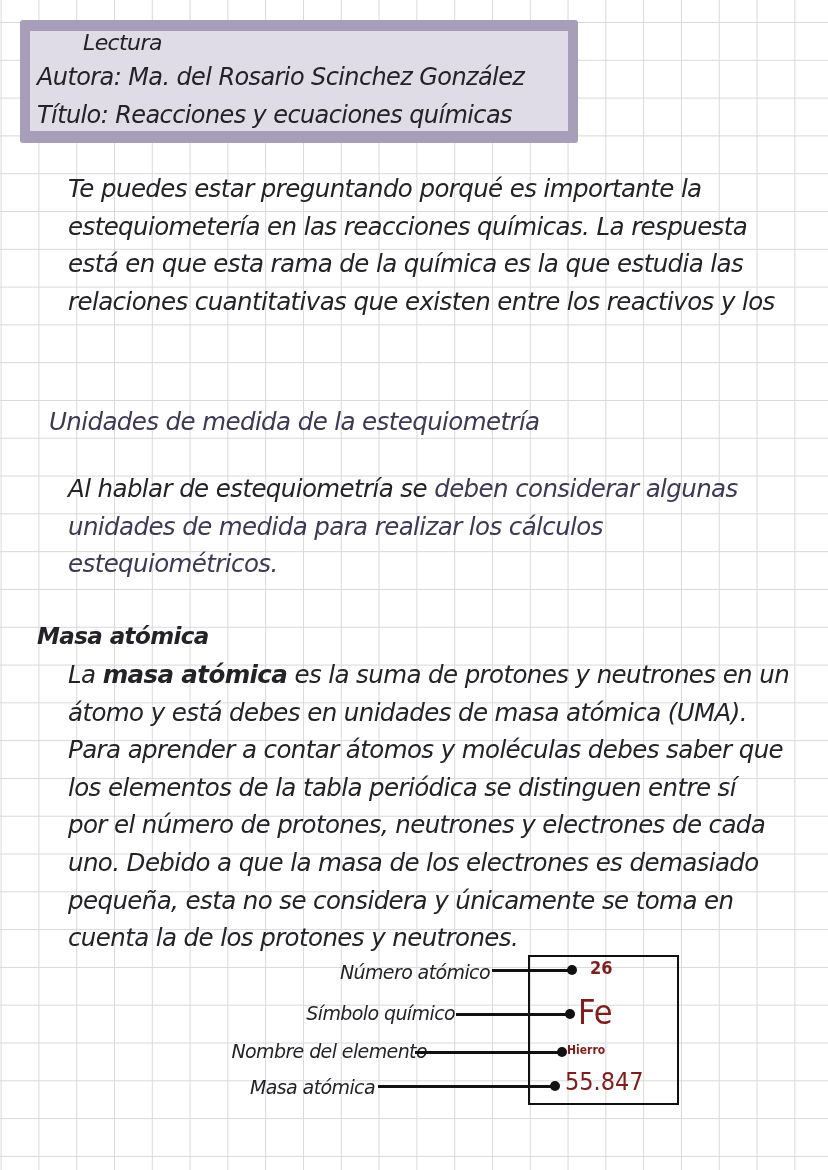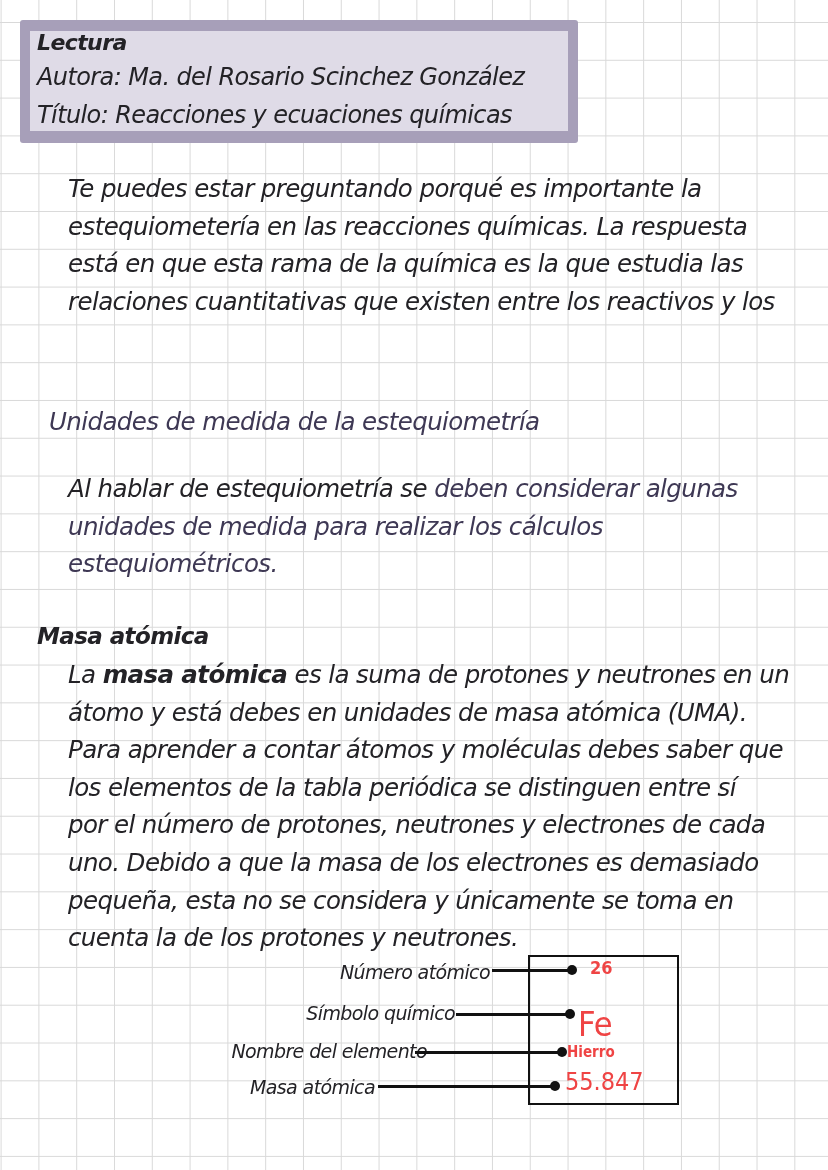--- a/index.html
+++ b/index.html
@@ -17,35 +17,35 @@
   .hand { font-family: "DejaVu Sans", sans-serif; font-style: oblique; letter-spacing: -0.6px; }
   .title-box {
     position: absolute; left: 20px; top: 20px; width: 558px; height: 123px;
     background: #a79fb9; border-radius: 3px; box-sizing: border-box;
   }
   .title-inner {
     position: absolute; left: 10px; top: 11px; right: 10px; bottom: 12px;
     background: rgba(228,224,234,0.92);
   }
   .tline { position: absolute; left: 37px; white-space: nowrap; font-size: 24px; line-height: 30px; }
-  .tline.h { font-size: 22px; font-weight: bold; }
+  .tline.h { font-size: 22px; font-weight: normal; margin-left: 46px; }
   .para { position: absolute; left: 37px; width: 770px; font-size: 24.5px; line-height: 37.6px; margin-left: 31px; }
   .para .ln { display: block; white-space: nowrap; height: 37.6px; }
   .purple { color: #3e3854; }
   .heading { position: absolute; left: 37px; font-size: 24.5px; line-height: 37.6px; white-space: nowrap; }
   .heading.bold { font-weight: bold; font-size: 23px; }
   b { font-weight: bold; }
   .el-box {
     position: absolute; left: 528px; top: 955px; width: 151px; height: 150px;
     border: 2.5px solid #111; box-sizing: border-box;
   }
   .leader { position: absolute; height: 2.5px; background: #111; }
   .dot { position: absolute; width: 10px; height: 10px; border-radius: 50%; background: #111; }
   .lbl { position: absolute; font-size: 19px; white-space: nowrap; text-align: right; }
-  .val { position: absolute; font-family: "DejaVu Sans Condensed", "DejaVu Sans", sans-serif; white-space: nowrap; color: #ef4444; }
+  .val { position: absolute; font-family: "DejaVu Sans Condensed", "DejaVu Sans", sans-serif; white-space: nowrap; color: #7f1d1d; }
 </style>
 </head>
 <body>
 
 <div class="title-box">
   <div class="title-inner"></div>
 </div>
 <div class="tline h hand" style="top:28px;">Lectura</div>
 <div class="tline hand" style="top:62px;">Autora: Ma. del Rosario Scinchez González</div>
 <div class="tline hand" style="top:100px;">Título: Reacciones y ecuaciones químicas</div>
@@ -82,24 +82,24 @@
   <div class="el-box"></div>
 
   <div class="lbl hand" style="right:338px; top:961px;">Número atómico</div>
   <div class="leader" style="left:492px; top:969px; width:80px;"></div>
   <div class="dot" style="left:567px; top:965px;"></div>
   <div class="val" style="left:590px; top:957px; font-size:18px; font-weight:bold;">26</div>
 
   <div class="lbl hand" style="right:373px; top:1002px;">Símbolo químico</div>
   <div class="leader" style="left:456px; top:1013px; width:114px;"></div>
   <div class="dot" style="left:565px; top:1009px;"></div>
-  <div class="val" style="left:578px; top:992px; font-size:34px;margin-top:12px;">Fe</div>
+  <div class="val" style="left:578px; top:992px; font-size:34px;">Fe</div>
 
   <div class="lbl hand" style="right:401px; top:1040px;">Nombre del elemento</div>
   <div class="leader" style="left:415px; top:1051px; width:146px;"></div>
   <div class="dot" style="left:557px; top:1047px;"></div>
-  <div class="val" style="left:567px; top:1043px; font-size:15px; font-weight:bold;">Hierro</div>
+  <div class="val" style="left:567px; top:1043px; font-size:12px; font-weight:bold;">Hierro</div>
 
   <div class="lbl hand" style="right:453px; top:1076px;">Masa atómica</div>
   <div class="leader" style="left:378px; top:1085px; width:176px;"></div>
   <div class="dot" style="left:550px; top:1081px;"></div>
   <div class="val" style="left:565px; top:1067px; font-size:25px;">55.847</div>
 </div>
 
 </body></html>

